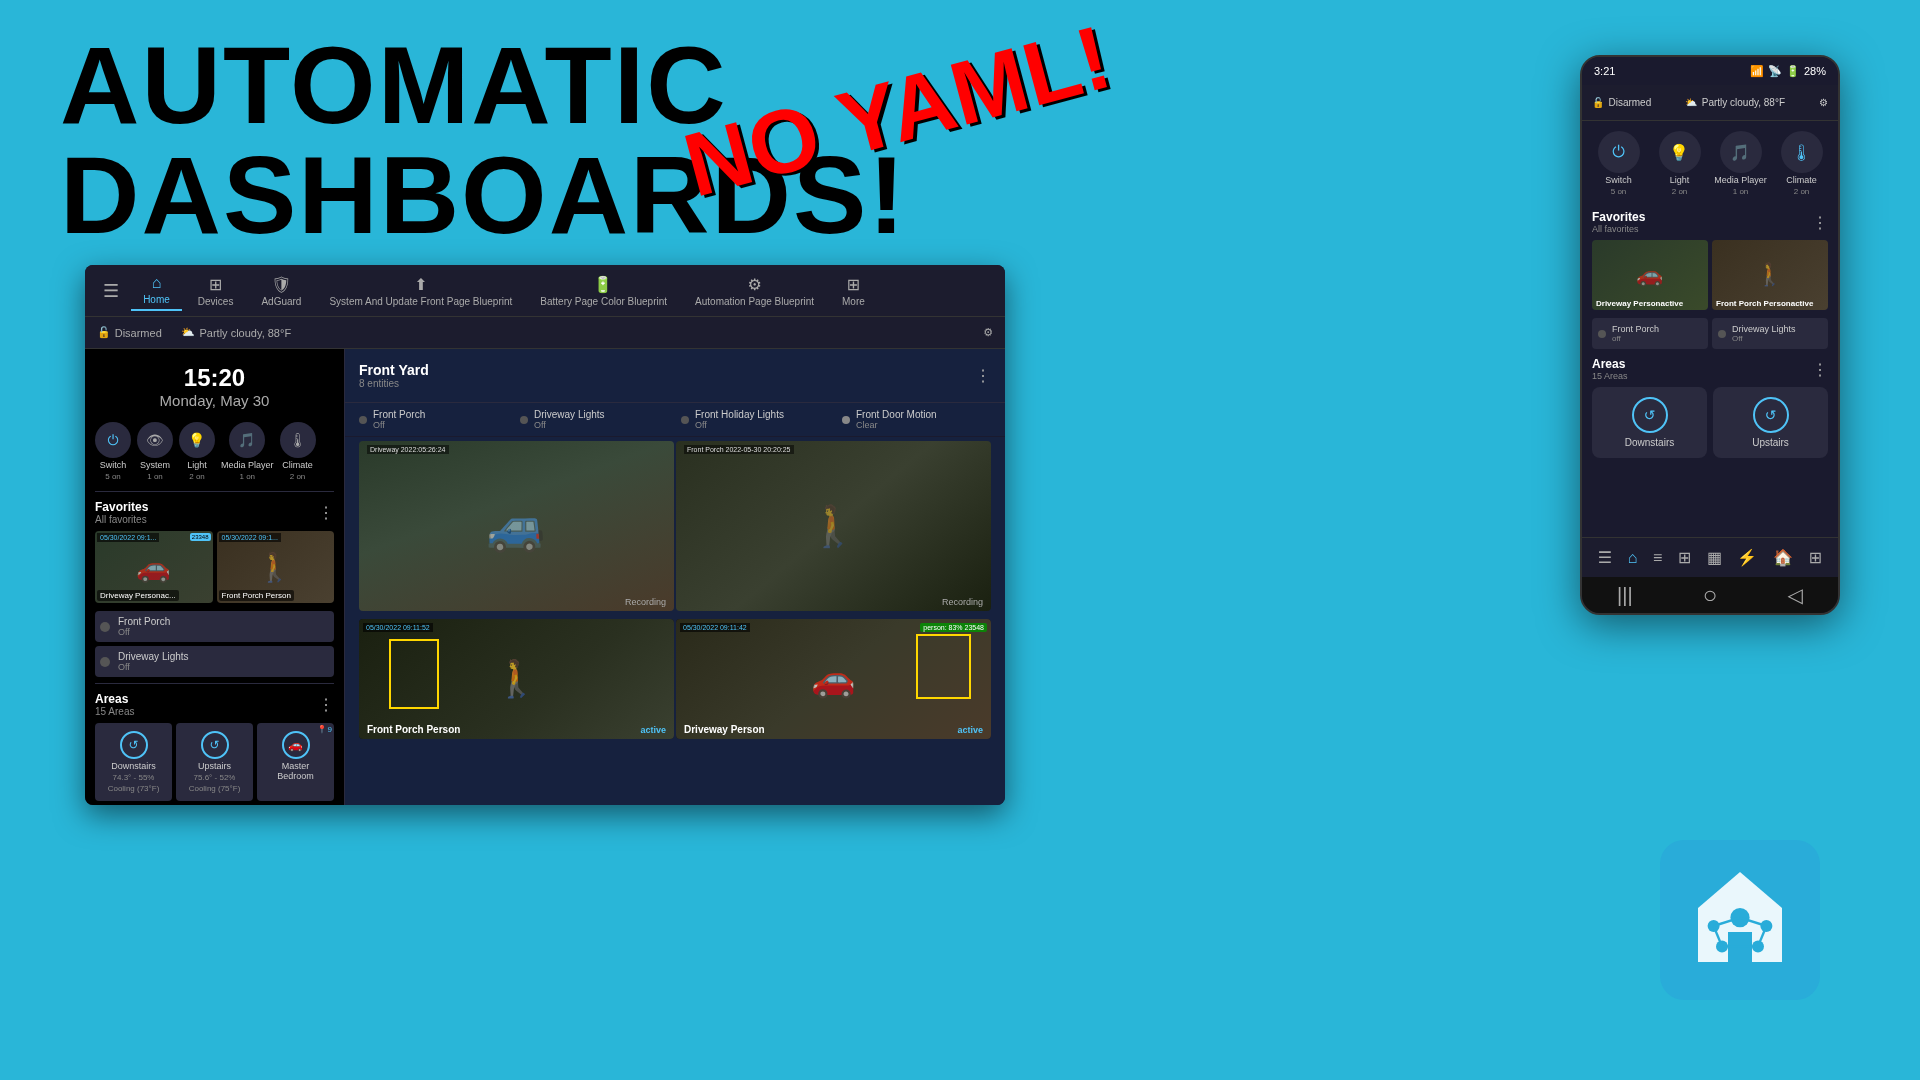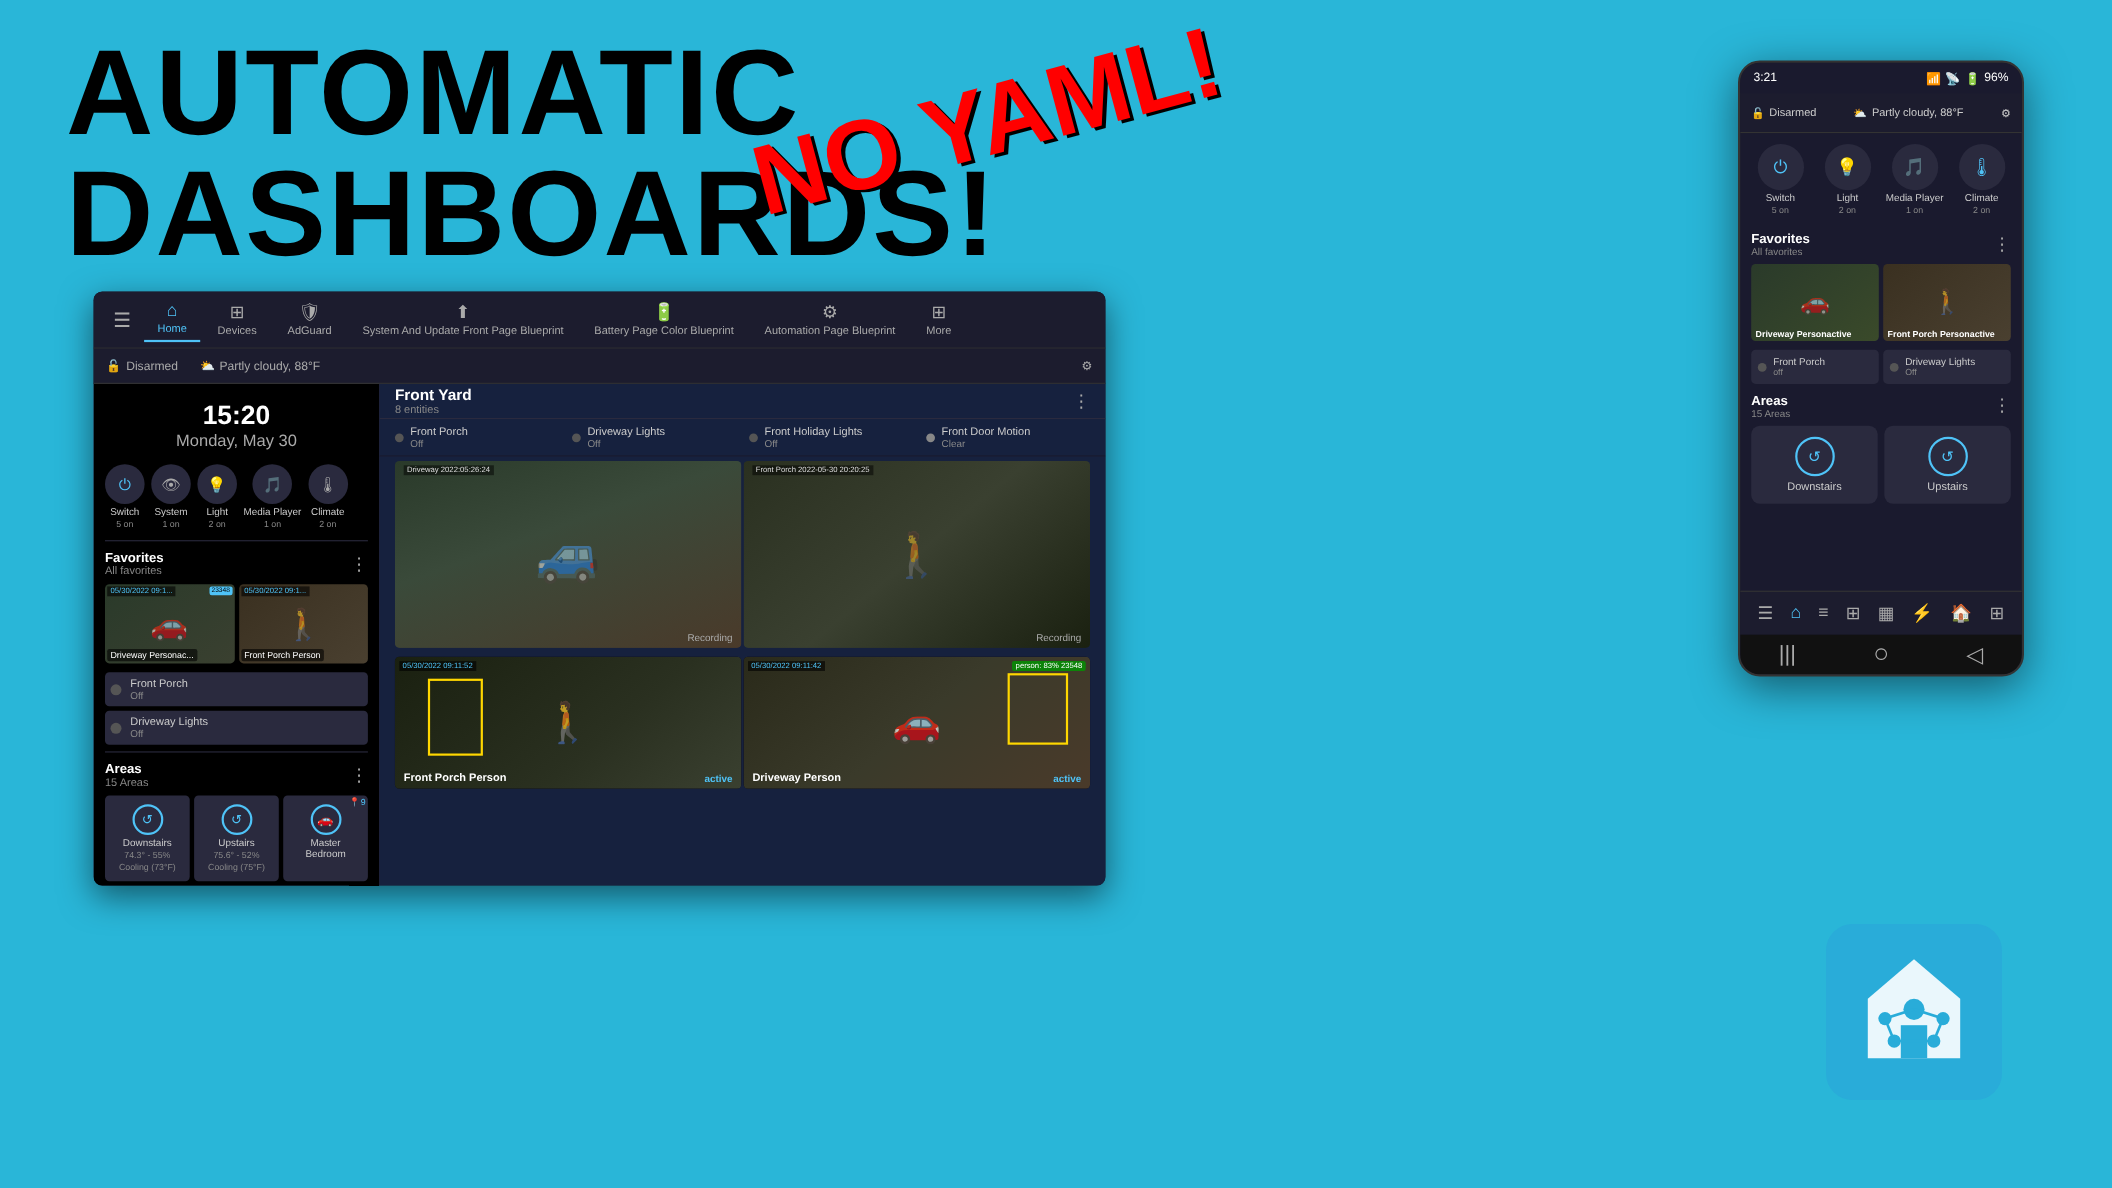--- a/index.html
+++ b/index.html
@@ -318,21 +318,21 @@
 
     
     .dash-main {
       flex: 1;
       background: #16213e;
       overflow-y: auto;
     }
 
     
     .area-header {
-      padding: 2px 14px;
+      padding: 13px 14px;
       display: flex;
       justify-content: space-between;
       align-items: center;
       border-bottom: 1px solid #2a2a3e;
     }
     .area-title {
       color: #fff;
       font-size: 14px;
       font-weight: bold;
     }
@@ -1008,21 +1008,21 @@
 </div>
 
 <div class="phone-container">
 
   <div class="phone-status">
     <span>3:21</span>
     <div style="display:flex;align-items:center;gap:4px;">
       <span>📶</span>
       <span>📡</span>
       <span>🔋</span>
-      <span>96%</span>
+      <span>28%</span>
     </div>
   </div>
 
   <div class="phone-header">
     <span>
       <span>🔓</span>
       <span>Disarmed</span>
     </span>
     <span>
       <span>⛅</span>

